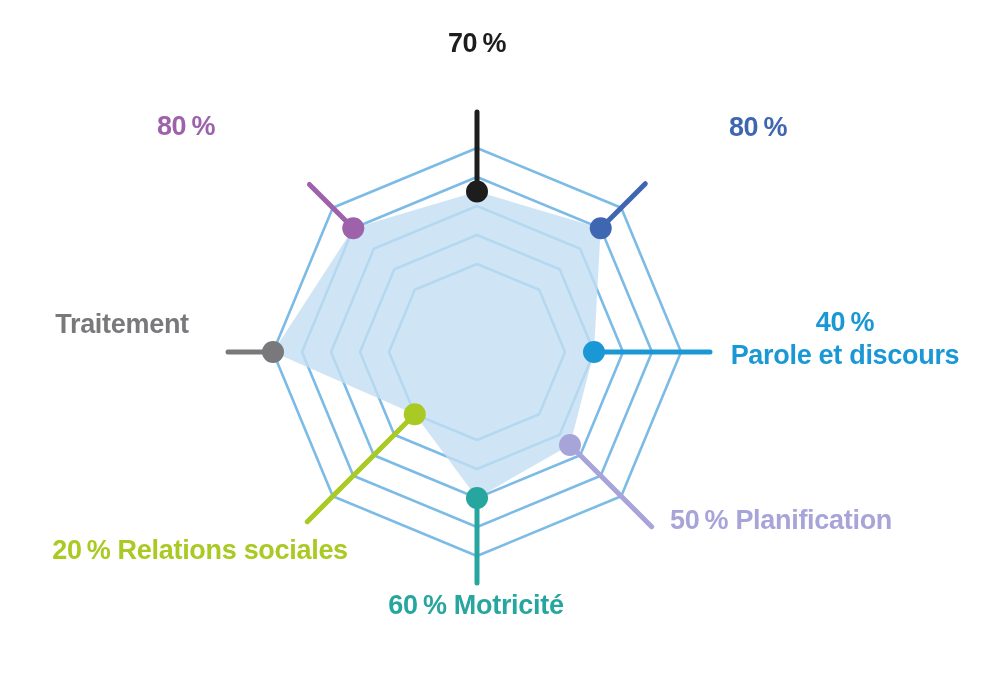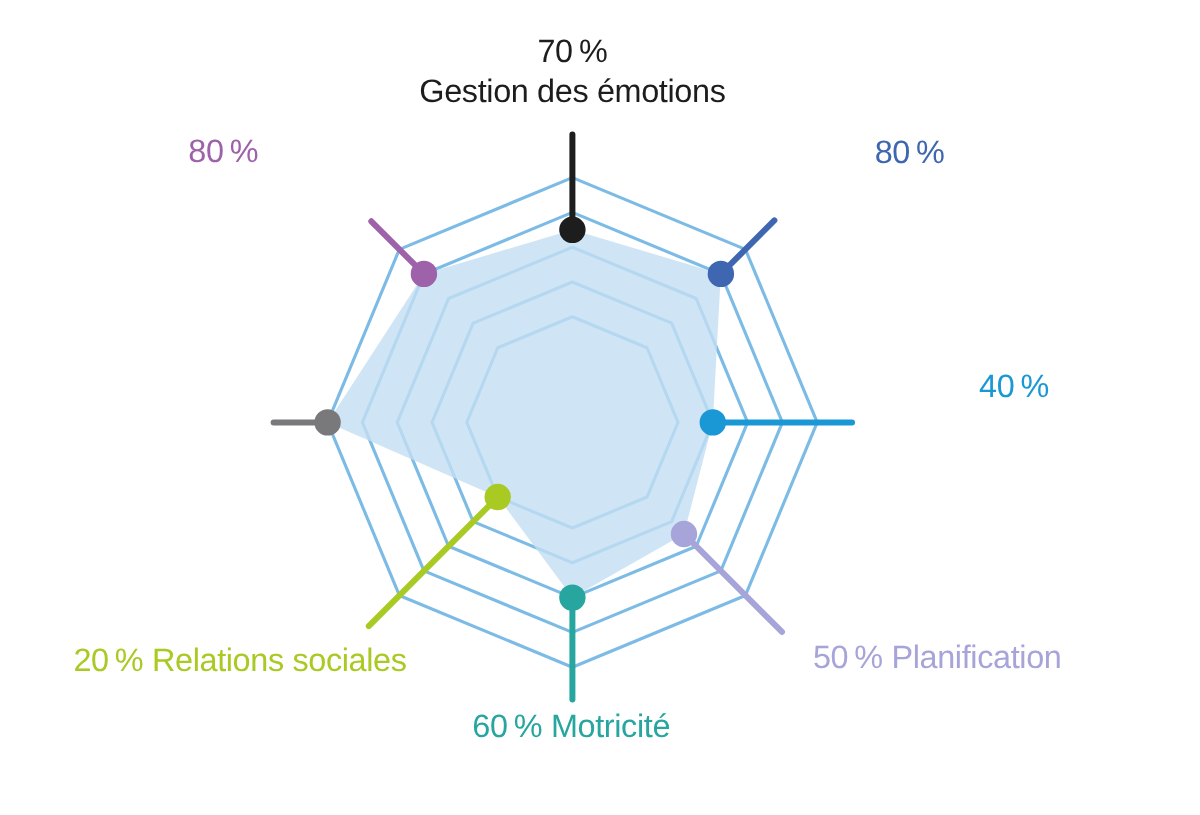--- a/index.html
+++ b/index.html
@@ -9,21 +9,21 @@
     height: 679px;
     background: #ffffff;
     overflow: hidden;
     font-family: "Liberation Sans", sans-serif;
   }
   .stage svg { position: absolute; left: 0; top: 0; }
   .axis-label {
     position: absolute;
     transform: translateX(-50%);
     text-align: center;
-    font-weight: 400;
+    font-weight: 700;
     font-size: 27px;
     line-height: 33px;
     letter-spacing: -0.3px;
     white-space: nowrap;
     user-select: none;
   }
   .axis-label span { display: block; }
 </style>
 </head>
 <body>
@@ -49,36 +49,37 @@
       <line x1="414.7746032555838" y1="414.2253967444162" x2="307.2943725152286" y2="521.7056274847714" stroke="#a9c923" stroke-width="5" stroke-linecap="round"></line>
       <circle cx="414.7746032555838" cy="414.2253967444162" r="11" fill="#a9c923"></circle>
       <line x1="273" y1="352" x2="228" y2="351.99999999999994" stroke="#79797c" stroke-width="5" stroke-linecap="round"></line>
       <circle cx="273" cy="352" r="11" fill="#79797c"></circle>
       <line x1="353.2563132923542" y1="228.25631329235418" x2="309.41569285878825" y2="184.41569285878822" stroke="#9d62a9" stroke-width="5" stroke-linecap="round"></line>
       <circle cx="353.2563132923542" cy="228.25631329235418" r="11" fill="#9d62a9"></circle>
     </svg>
   <div id="labels">
       <div class="axis-label" style="left: 477px; top: 27px; color: rgb(29, 29, 29);">
         <span>70 %</span>
-        <span>Gestion des émotions</span>
       </div>
       <div class="axis-label" style="left: 758px; top: 111px; color: rgb(63, 102, 176);">
         <span>80 %</span>
       </div>
       <div class="axis-label" style="left: 845px; top: 306px; color: rgb(26, 151, 213);">
         <span>40 %</span>
+        <span>Parole et discours</span>
       </div>
-      <div class="axis-label" style="left: 781px; top: 532px; color: rgb(167, 164, 217);">
+      <div class="axis-label" style="left: 781px; top: 504px; color: rgb(167, 164, 217);">
         <span>50 % Planification</span>
       </div>
       <div class="axis-label" style="left: 476px; top: 589px; color: rgb(39, 166, 160); text-align: right;">
         <span>60 % Motricité</span>
       </div>
       <div class="axis-label" style="left: 200px; top: 534px; color: rgb(169, 201, 35);">
         <span>20 % Relations sociales</span>
       </div>
       <div class="axis-label" style="left: 122px; top: 308px; color: rgb(121, 121, 124);">
+        <span>Traitement</span>
       </div>
       <div class="axis-label" style="left: 186px; top: 110px; color: rgb(157, 98, 169);">
         <span>80 %</span>
       </div>
     </div>
 </div>
 
 </body></html>

